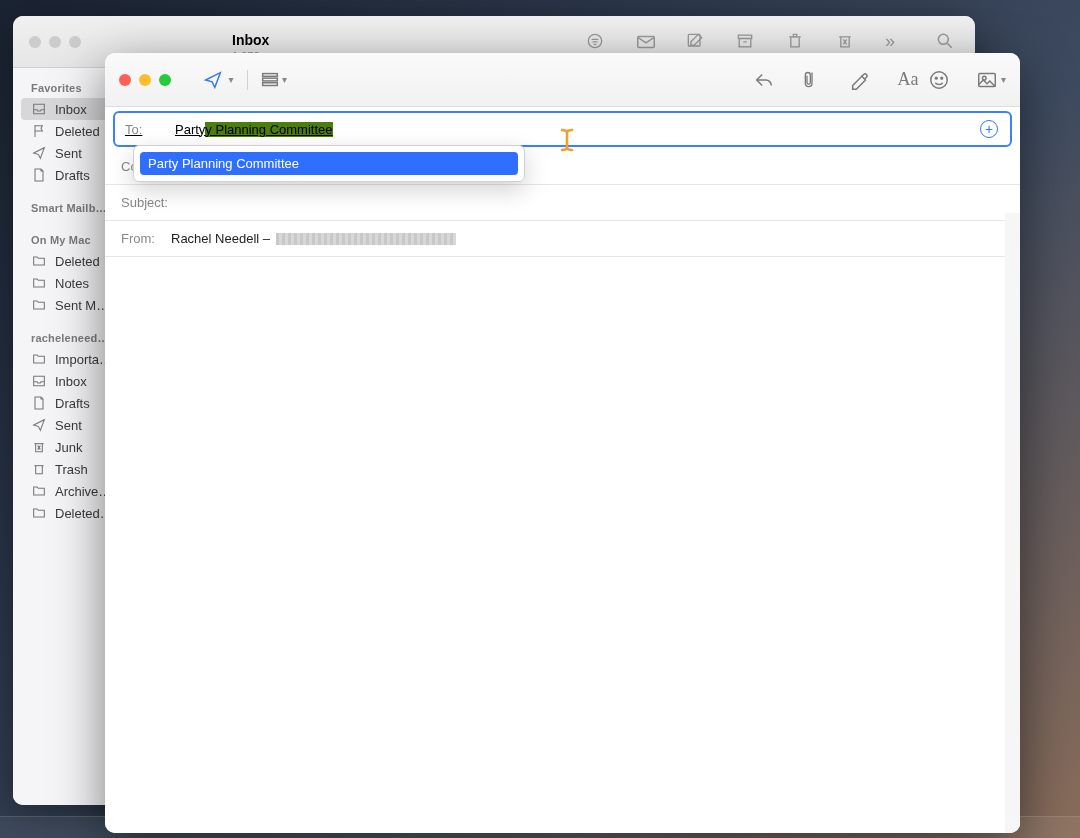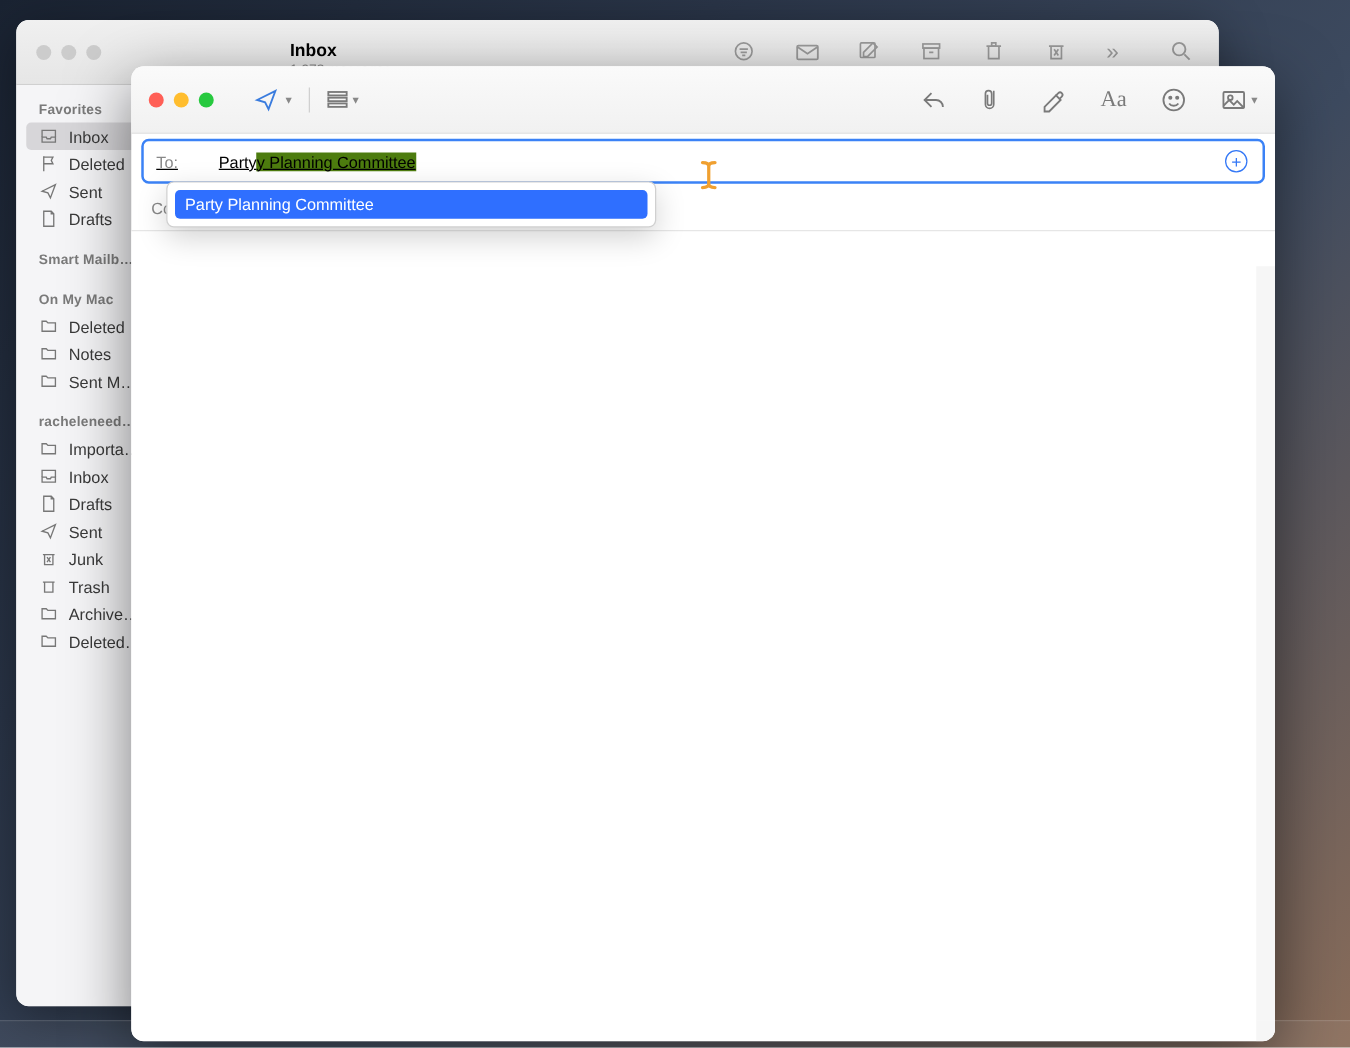--- a/index.html
+++ b/index.html
@@ -440,21 +440,21 @@
       <svg viewBox="0 0 24 24" width="20" height="22" fill="none" stroke="currentColor" stroke-width="1.6">
           <path d="M12 3v13a4 4 0 01-8 0V6a3 3 0 016 0v9a2 2 0 01-4 0V7"></path>
         </svg>
     </span>
     <span class="ctb-icon" style="margin-right:24px;">
       <svg viewBox="0 0 24 24" width="22" height="22" fill="none" stroke="currentColor" stroke-width="1.6">
           <path d="M4 18l10-10 4 4L8 22H4v-4z"></path>
           <path d="M14 8l2-2a2 2 0 013 3l-2 2"></path>
         </svg>
     </span>
-    <span class="ctb-icon" style="margin-right:24px;font-family:serif;font-size:18px;font-weight:500;">Aa</span>
+    <span class="ctb-icon" style="margin-right:7px;font-family:serif;font-size:18px;font-weight:500;">Aa</span>
     <span class="ctb-icon" style="margin-right:24px;">
       <svg viewBox="0 0 24 24" width="22" height="22" fill="none" stroke="currentColor" stroke-width="1.6">
           <circle cx="12" cy="12" r="9"></circle>
           <circle cx="9" cy="10" r="1" fill="currentColor"></circle>
           <circle cx="15" cy="10" r="1" fill="currentColor"></circle>
           <path d="M8 15c1 1.5 2.5 2 4 2s3-.5 4-2"></path>
         </svg>
     </span>
     <span class="ctb-icon">
       <svg viewBox="0 0 24 24" width="24" height="22" fill="none" stroke="currentColor" stroke-width="1.6">
@@ -471,20 +471,29 @@
       <span class="hf-label">To:</span>
       <span class="to-text">
         <span>Party</span><span class="sel">y Planning Committee</span>
       </span>
       <span class="to-plus">+</span>
     </div>
 
     <div class="hf-row">
       <span class="hf-label">Cc:</span>
     </div>
+    <div class="hf-row">
+      <span class="hf-label" style="min-width:56px;">Subject:</span>
+    </div>
+    <div class="hf-row">
+      <span class="hf-label">From:</span>
+      <span class="hf-value">Rachel Needell –</span>
+      <span style="width:6px;"></span>
+      <span class="redacted"></span>
+    </div>
   </div>
 
   <div class="autocomplete">
     <div class="ac-item">Party Planning Committee</div>
   </div>
 
   <div class="cursor-caret">
     <svg width="20" height="26" viewBox="0 0 20 26" fill="none" stroke="#f0a030" stroke-width="2.6" stroke-linecap="round">
         <path d="M5 3c3 0 5 1 5 3M15 3c-3 0-5 1-5 3M10 6v14M5 23c3 0 5-1 5-3M15 23c-3 0-5-1-5-3"></path>
       </svg>

